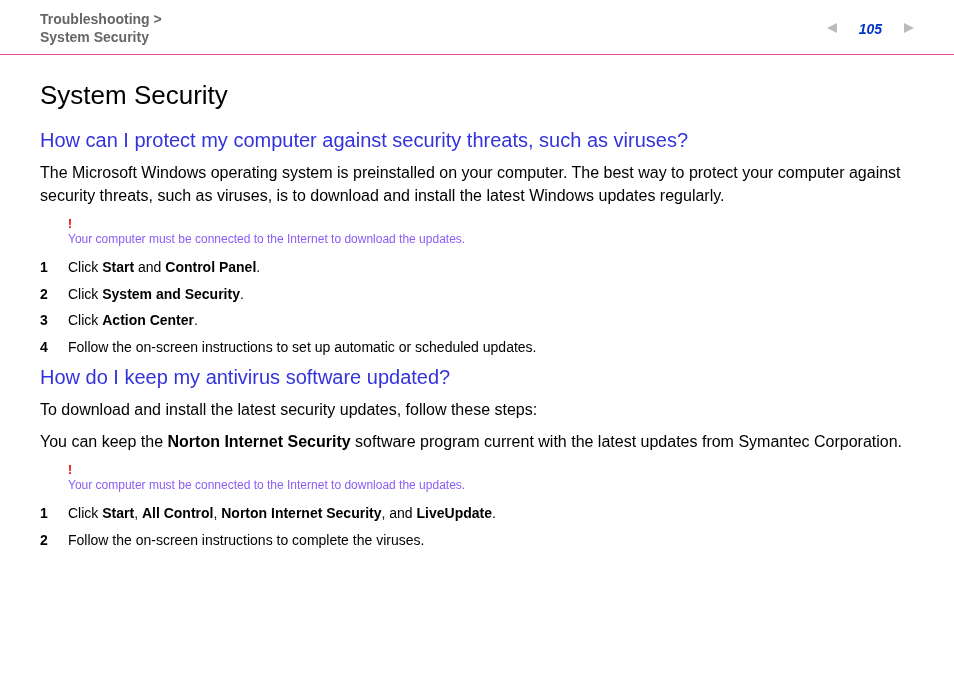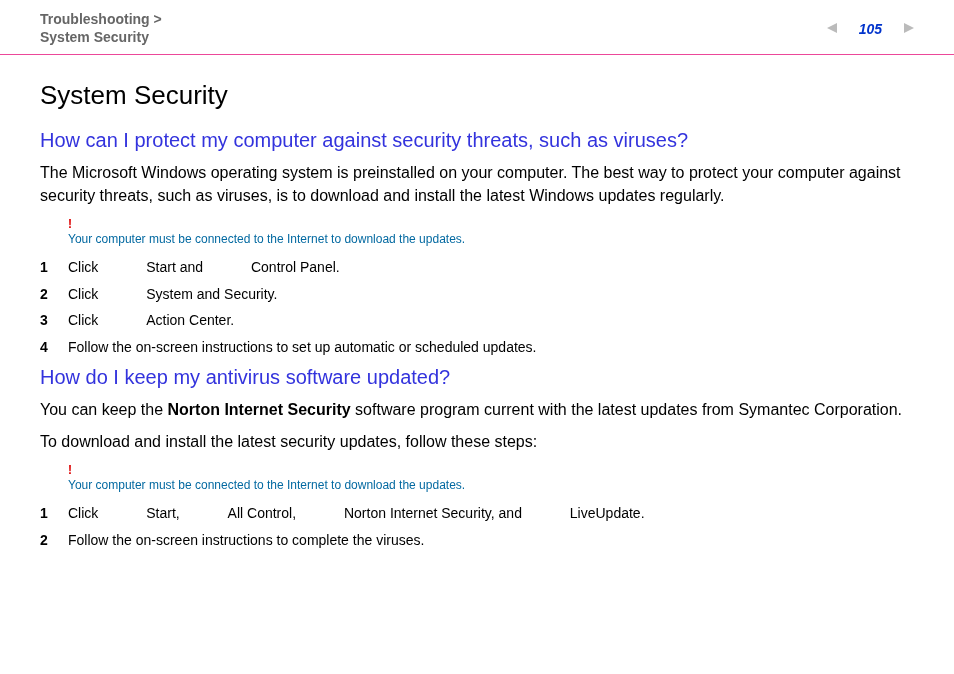--- a/index.html
+++ b/index.html
@@ -64,39 +64,39 @@
       margin: 10px 0 12px 28px;
       font-size: 12px;
     }
     .warning-mark {
       color: #d00;
       font-weight: bold;
       display: block;
       margin-bottom: 1px;
     }
     .warning-text {
-      color: #0369a1;
+      color: #8b5cf6;
     }
     .steps {
       list-style: none;
       margin: 0 0 8px 0;
     }
     .steps li {
       font-size: 14px;
       line-height: 1.4;
       margin-bottom: 7px;
       display: flex;
     }
     .step-num {
       font-weight: bold;
       width: 28px;
       flex-shrink: 0;
     }
     .step-text { flex: 1; }
-    .step-text b { font-weight: normal; margin-left: 44px; }
+    .step-text b { font-weight: bold; }
   </style>
 </head>
 <body>
 
 <div class="header">
   <div class="breadcrumb">
     <span>Troubleshooting &gt;</span><br>
     <span>System Security</span>
   </div>
   <div class="page-nav">
@@ -136,22 +136,22 @@
       <span class="step-num">3</span>
       <span class="step-text"><span>Click </span><b>Action Center</b><span>.</span></span>
     </li>
     <li>
       <span class="step-num">4</span>
       <span class="step-text"><span>Follow the on-screen instructions to set up automatic or scheduled updates.</span></span>
     </li>
   </ol>
 
   <h2>How do I keep my antivirus software updated?</h2>
+  <p>To download and install the latest security updates, follow these steps:</p>
   <p><span>You can keep the </span><b>Norton Internet Security</b><span> software program current with the latest updates from Symantec Corporation.</span></p>
-  <p>To download and install the latest security updates, follow these steps:</p>
   <div class="warning">
     <span class="warning-mark">!</span>
     <span class="warning-text">Your computer must be connected to the Internet to download the updates.</span>
   </div>
   <ol class="steps">
     <li>
       <span class="step-num">1</span>
       <span class="step-text"><span>Click </span><b>Start</b><span>, </span><b>All Control</b><span>, </span><b>Norton Internet Security</b><span>, and </span><b>LiveUpdate</b><span>.</span></span>
     </li>
     <li>

